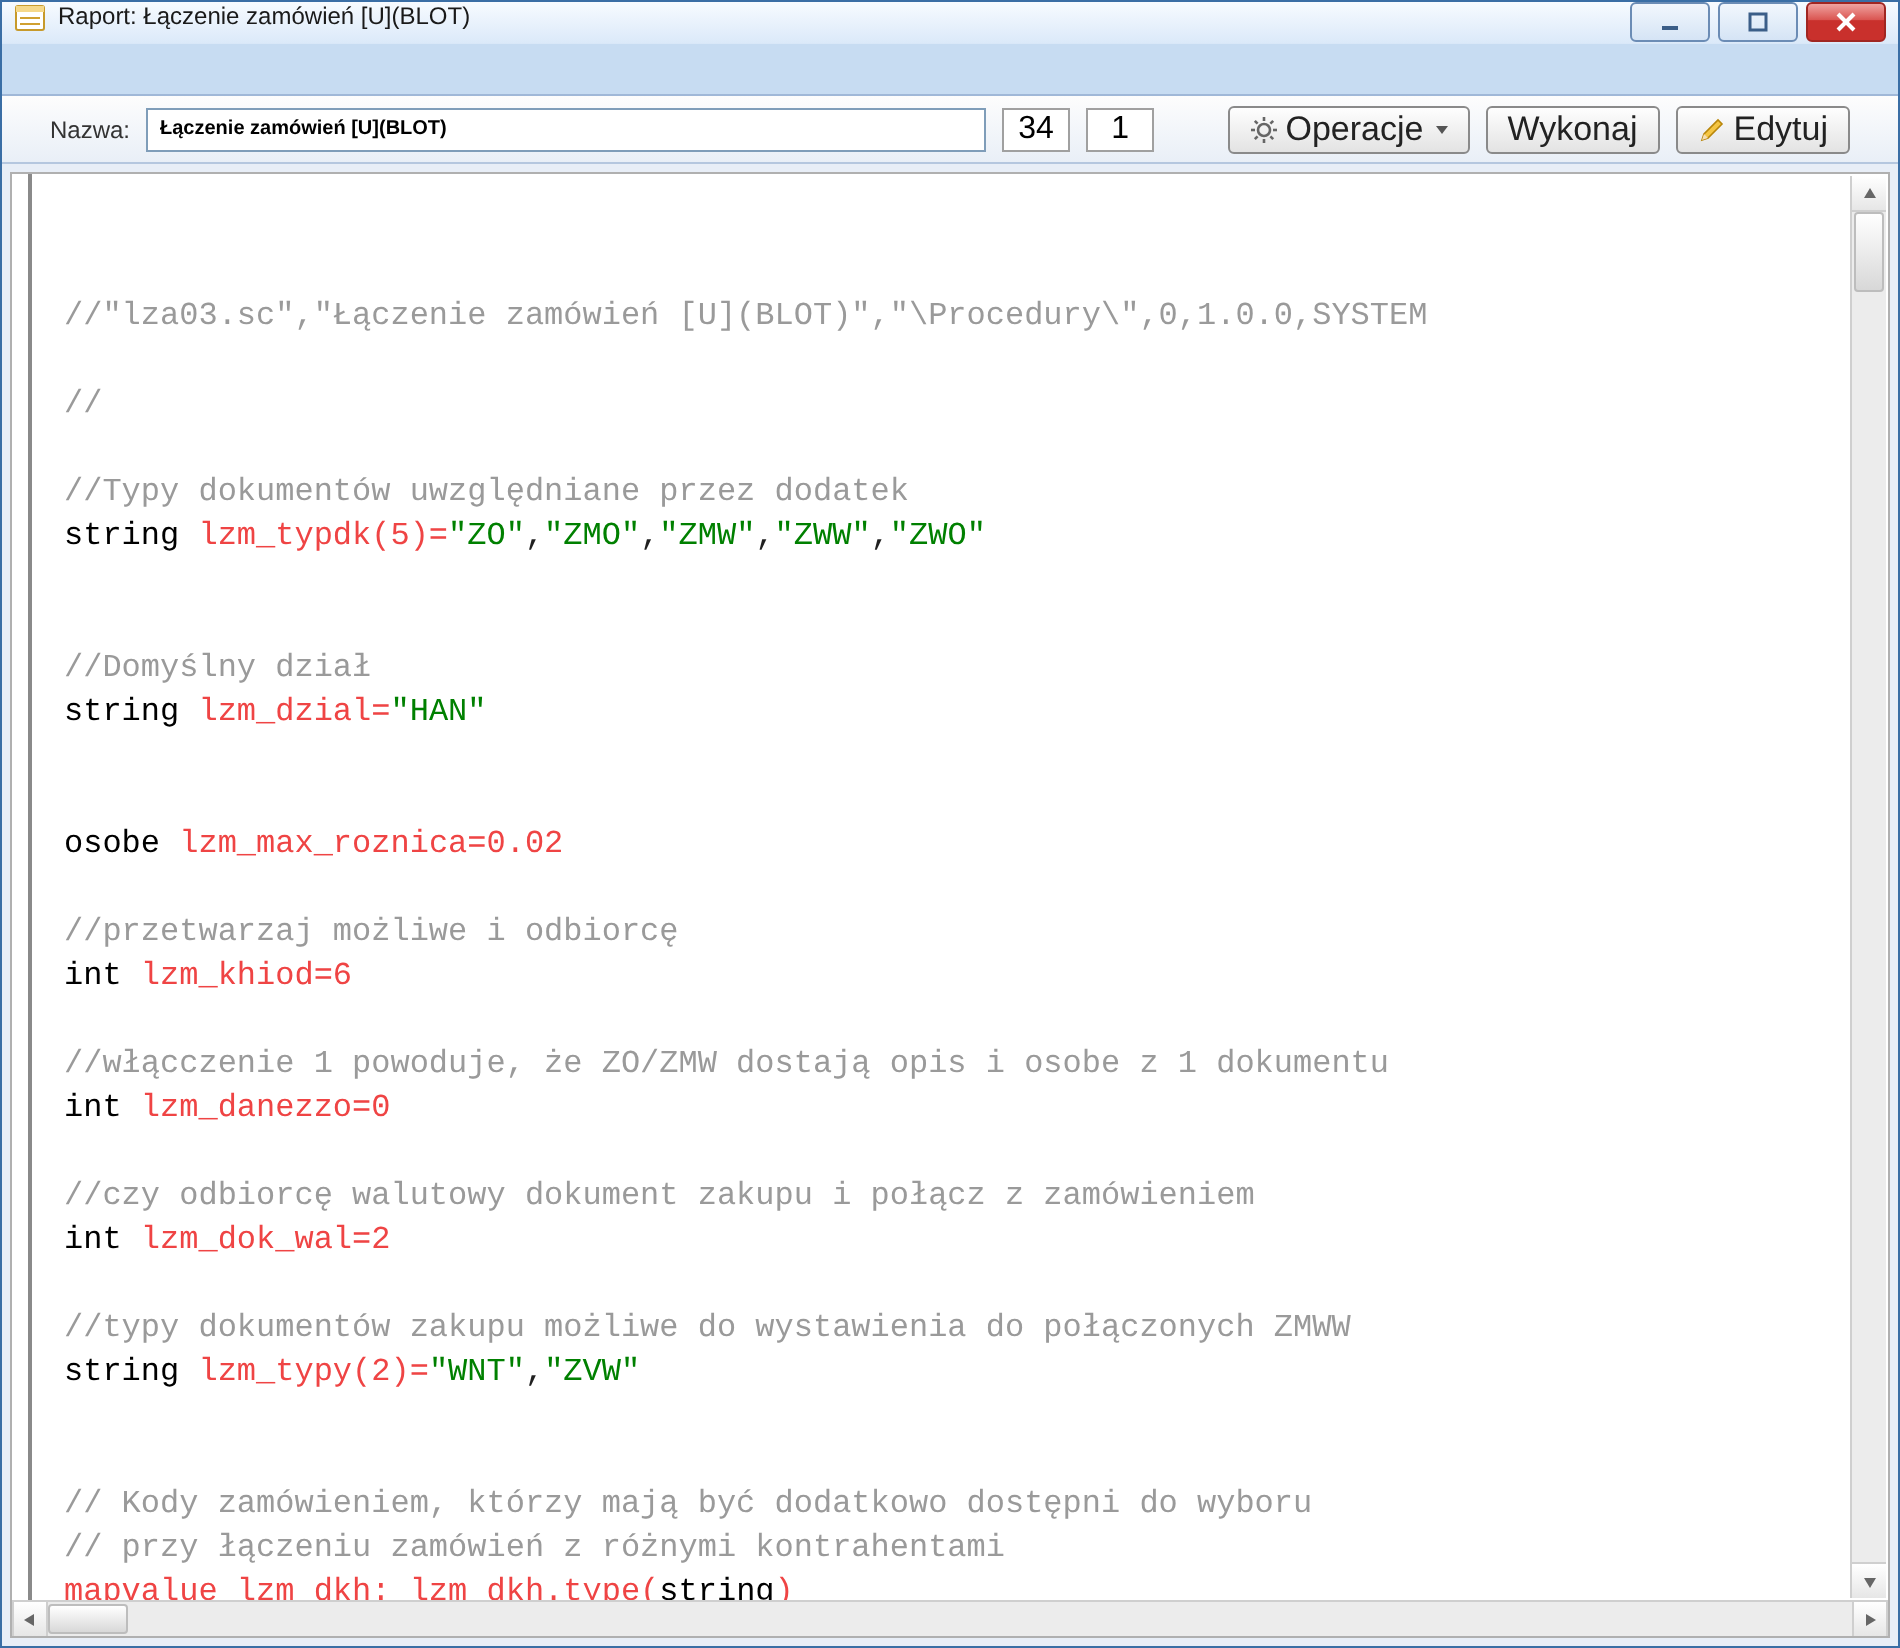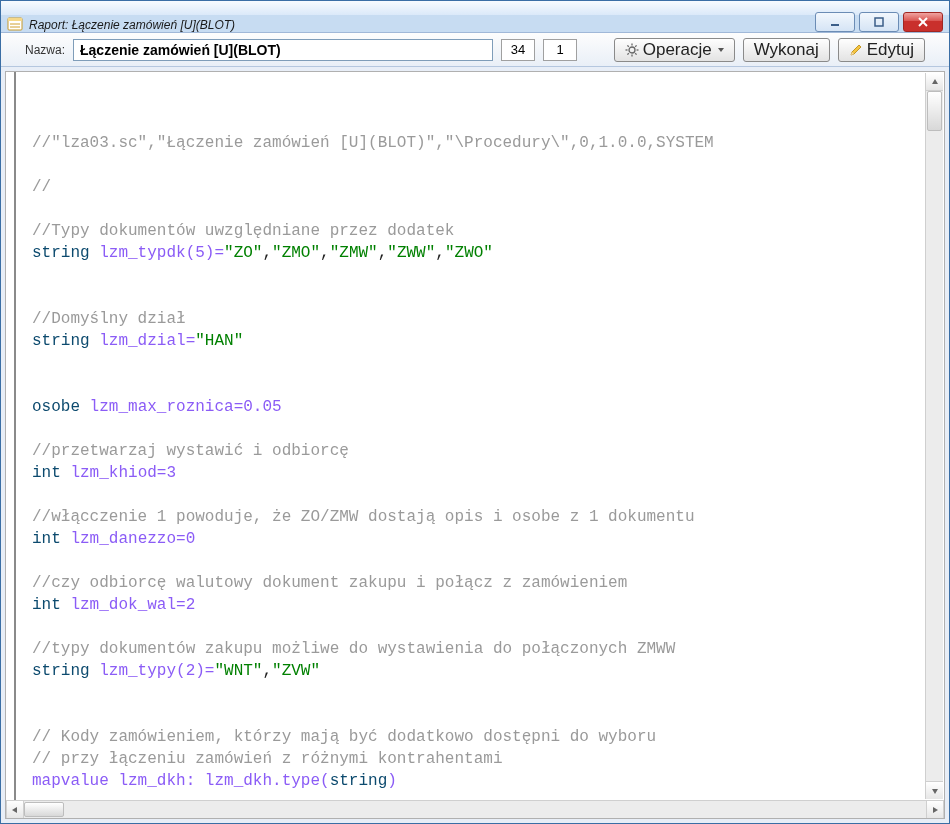--- a/index.html
+++ b/index.html
@@ -11,27 +11,26 @@
   }
   .window {
     width: 950px;
     height: 824px;
     border: 1px solid #3a6ea5;
     background: #e8eef7;
     display: flex;
     flex-direction: column;
   }
   .titlebar {
-    height: 32px;
+    height: 47px;
     background: linear-gradient(to bottom, #f7fbff 0%, #dbe9f9 45%, #c7dcf2 46%, #c7dcf2 100%);
     border-bottom: 1px solid #a0b8d8;
     display: flex;
-    align-items: flex-end;
+    align-items: flex-start;
     padding: 0 6px;
-    font-style: italic;
   }
   .titlebar .app-icon {
     width: 16px;
     height: 16px;
     margin-right: 6px;
     display: inline-flex;
     align-items: center;
     justify-content: center;
   }
   .titlebar .title-text {
@@ -71,31 +70,31 @@
   .toolbar .lbl {
     color: #333;
   }
   .name-input {
     flex: 0 0 auto;
     width: 420px;
     height: 22px;
     border: 1px solid #7f9db9;
     background: #fff;
     padding: 2px 6px;
-    font-size: 14px;
+    font-size: 10px;
     font-weight: bold;
   }
   .num-box {
     width: 34px;
     height: 22px;
     border: 1px solid #a0a0a0;
     background: #fff;
     text-align: center;
     line-height: 20px;
-    font-size: 13px;
+    font-size: 16px;
   }
   .tb-spacer { flex: 1; }
   .tb-button {
     height: 24px;
     border: 1px solid #8a8a8a;
     border-radius: 3px;
     background: linear-gradient(to bottom, #fefefe, #e3e3e3);
     padding: 0 10px;
     display: flex;
     align-items: center;
@@ -145,23 +144,23 @@
     top: 0;
     width: 2px;
     background: #8a8a8a;
     min-height: 100%;
   }
   .code-content {
     padding-left: 22px;
     line-height: 22px;
   }
   .c-comment { color: #9a9a9a; }
-  .c-keyword { color: #0c4a6e; }
+  .c-keyword { color: #000000; }
   .c-string { color: #008000; }
-  .c-ident { color: #8b5cf6; }
+  .c-ident { color: #ef4444; }
   .c-op { color: #202020; }
   .hscroll {
     height: 18px;
     background: #f0f0f0;
     border-top: 1px solid #cfcfcf;
     display: flex;
     align-items: stretch;
   }
   .hscroll .arrow {
     width: 18px;
@@ -308,24 +307,24 @@
 <span class="c-comment">//</span>
 
 <span class="c-comment">//Typy dokumentów uwzględniane przez dodatek</span>
 <span class="c-keyword">string</span><span class="c-ident"> lzm_typdk(5)=</span><span class="c-string">"ZO"</span><span class="c-op">,</span><span class="c-string">"ZMO"</span><span class="c-op">,</span><span class="c-string">"ZMW"</span><span class="c-op">,</span><span class="c-string">"ZWW"</span><span class="c-op">,</span><span class="c-string">"ZWO"</span>
 
 
 <span class="c-comment">//Domyślny dział</span>
 <span class="c-keyword">string</span><span class="c-ident"> lzm_dzial=</span><span class="c-string">"HAN"</span>
 
 
-<span class="c-keyword">osobe</span><span class="c-ident"> lzm_max_roznica=0.05</span>
-
-<span class="c-comment">//przetwarzaj wystawić i odbiorcę</span>
-<span class="c-keyword">int</span><span class="c-ident"> lzm_khiod=3</span>
+<span class="c-keyword">osobe</span><span class="c-ident"> lzm_max_roznica=0.02</span>
+
+<span class="c-comment">//przetwarzaj możliwe i odbiorcę</span>
+<span class="c-keyword">int</span><span class="c-ident"> lzm_khiod=6</span>
 
 <span class="c-comment">//włącczenie 1 powoduje, że ZO/ZMW dostają opis i osobe z 1 dokumentu</span>
 <span class="c-keyword">int</span><span class="c-ident"> lzm_danezzo=0</span>
 
 <span class="c-comment">//czy odbiorcę walutowy dokument zakupu i połącz z zamówieniem</span>
 <span class="c-keyword">int</span><span class="c-ident"> lzm_dok_wal=2</span>
 
 <span class="c-comment">//typy dokumentów zakupu możliwe do wystawienia do połączonych ZMWW</span>
 <span class="c-keyword">string</span><span class="c-ident"> lzm_typy(2)=</span><span class="c-string">"WNT"</span><span class="c-op">,</span><span class="c-string">"ZVW"</span>
 

